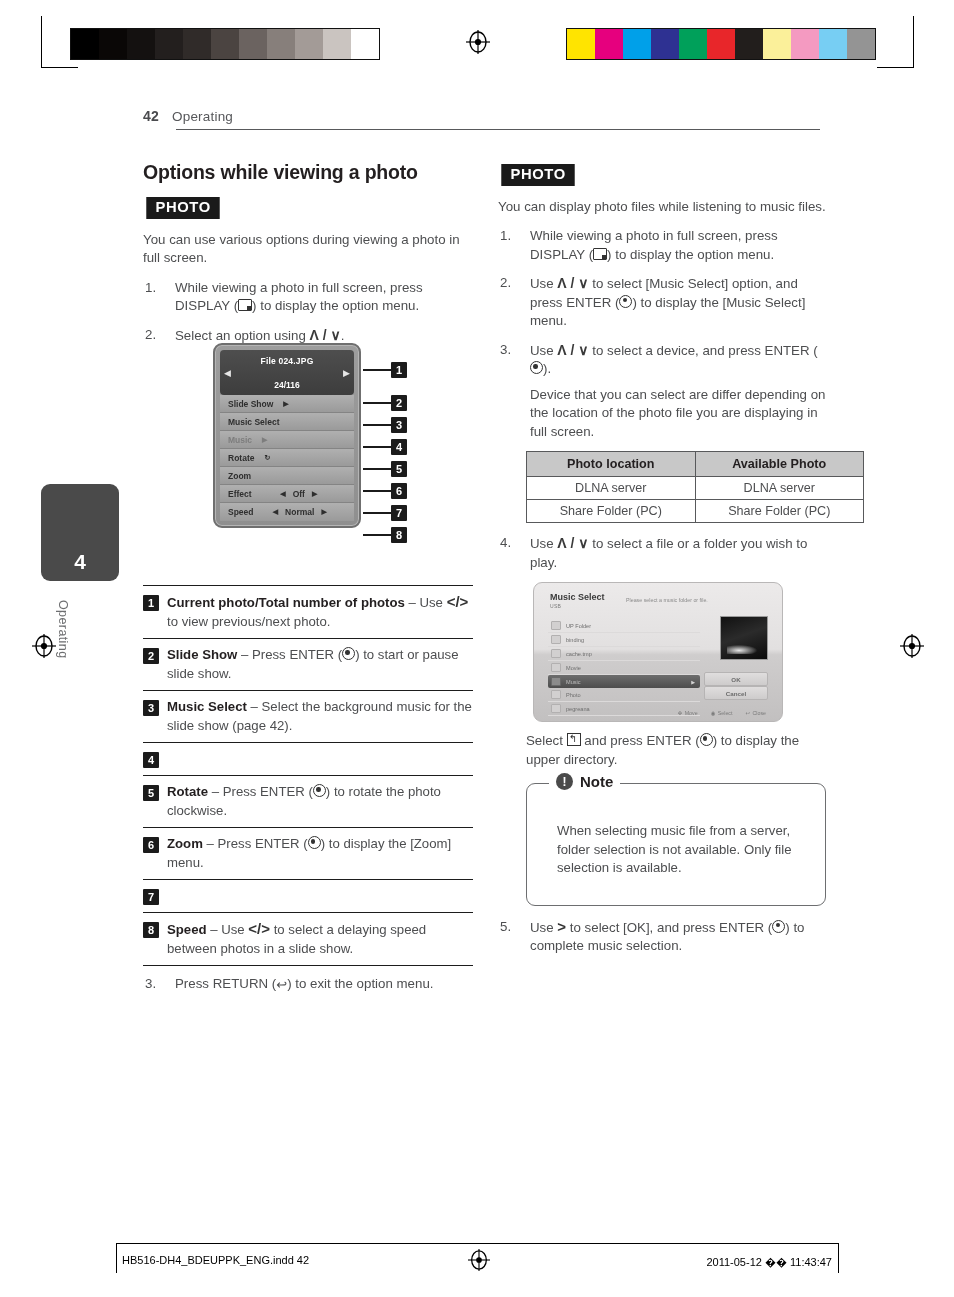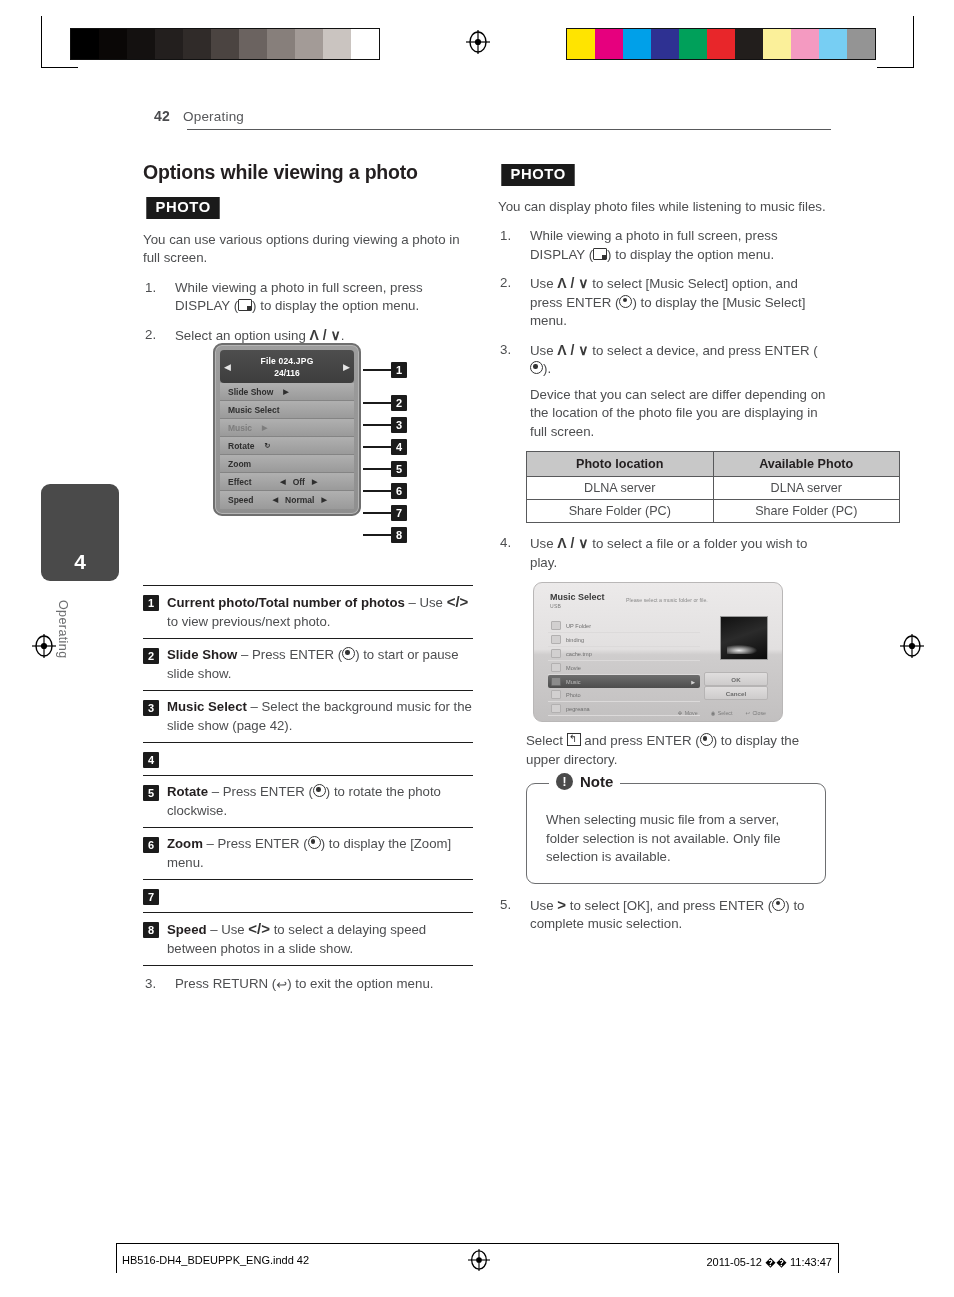--- a/index.html
+++ b/index.html
@@ -10,21 +10,21 @@
   .reg{position:absolute;width:22px;height:22px;}
   .reg svg{display:block;}
 
   
   .bar-wrap{position:absolute;top:28px;height:32px;display:flex;border:1px solid #111;box-sizing:border-box;background:#1d1a18;}
   .bar-wrap span{display:block;height:100%;}
   #gray-bar{left:70px;}
   #color-bar{left:566px;}
 
   
-  #page-header{position:absolute;left:154px;top:108px;width:677px;}
+  #page-header{position:absolute;left:143px;top:108px;width:677px;}
   #page-header .hdr-line{display:flex;align-items:baseline;gap:13px;font-size:13.5px;color:#56575a;letter-spacing:.2px;}
   #page-header .pagenum{font-weight:bold;color:#4a4b4e;font-size:14px;}
   #page-header .rule{margin-left:33px;margin-top:5px;border-bottom:1.2px solid #58595b;width:644px;}
 
   
   #chapter-tab{position:absolute;left:41px;top:484px;width:78px;height:97px;background:#4a4a4a;border-radius:9px;}
   #chapter-tab .num{position:absolute;bottom:7px;left:0;width:100%;text-align:center;color:#fff;font-size:21px;font-weight:bold;}
   #chapter-label{position:absolute;left:56px;top:600px;font-size:12.5px;color:#6d6e70;
      writing-mode:vertical-rl;text-orientation:mixed;letter-spacing:.4px;}
 
@@ -56,21 +56,21 @@
   .upf-ico::after{content:"\21B0";position:absolute;left:1px;top:-4px;font-size:10px;color:#333;}
 
   
   #osd-fig{position:absolute;left:213px;top:343px;width:148px;}
   #osd{width:148px;background:linear-gradient(180deg,#9d9d9d 0%,#8f8f8f 100%);
        border:2px solid #6f6f6f;border-radius:9px;padding:5px;box-sizing:border-box;
        box-shadow:inset 0 0 0 1px #b5b5b5;}
   #osd .hdr{background:linear-gradient(180deg,#4e4e4e 0%,#3d3d3d 100%);border-radius:4px;color:#fff;
             text-align:center;padding:6px 0 5px 0;position:relative;}
   #osd .hdr .fname{font-size:8.5px;font-weight:bold;letter-spacing:.2px;}
-  #osd .hdr .cnt{font-size:8.5px;font-weight:bold;margin-top:2px;}
+  #osd .hdr .cnt{font-size:8.5px;font-weight:bold;margin-top:14px;}
   #osd .hdr .la,#osd .hdr .ra{position:absolute;top:50%;transform:translateY(-50%);font-size:9px;color:#e6e6e6;}
   #osd .hdr .la{left:4px;} #osd .hdr .ra{right:4px;}
   #osd .row{display:flex;align-items:center;height:18px;padding:0 8px;font-size:8.5px;font-weight:bold;
             color:#2e2e2e;border-bottom:1px solid #848484;box-sizing:border-box;
             background:linear-gradient(180deg,#b0b0b0 0%,#9a9a9a 100%);}
   #osd .row.dim{color:#7d7d7d;}
   #osd .row .lbl{flex:0 0 auto;}
   #osd .row .mid{flex:1 1 auto;display:flex;align-items:center;justify-content:center;gap:7px;}
   #osd .row .val{font-size:8.5px;}
   #osd .row .tri{font-size:7px;}
@@ -85,21 +85,21 @@
 
   
   ul.legend{list-style:none;margin:10px 0 0 0;padding:0;border-top:1.3px solid #1d1d1d;}
   ul.legend li{display:flex;gap:8px;padding:7px 0 7px 0;border-bottom:1.3px solid #1d1d1d;
                font-size:13.2px;line-height:18.5px;color:#4d4e50;}
   ul.legend li .chip{flex:0 0 16px;margin-top:2px;}
   ul.legend li b{color:#231f20;}
   ul.legend li .txt{flex:1;}
 
   
-  table.devtbl{border-collapse:collapse;width:374px;margin:6px 0 11px 28px;font-size:12.6px;}
+  table.devtbl{border-collapse:collapse;width:338px;margin:6px 0 11px 28px;font-size:12.6px;}
   table.devtbl th{background:#c8c8c8;border:1.1px solid #58595b;color:#231f20;font-weight:bold;
                   padding:5px 2px;text-align:center;}
   table.devtbl td{border:1.1px solid #58595b;color:#4d4e50;padding:4px 2px;text-align:center;}
 
   
   #ms-fig{margin:10px 0 10px 35px;width:250px;}
   #ms{width:250px;height:140px;background:linear-gradient(180deg,#eceaea 0%,#e2e0e0 48%,#cfcdcd 52%,#c2c0c0 100%);
       border:1.6px solid #b9b7b7;border-radius:9px;position:relative;box-sizing:border-box;overflow:hidden;}
   #ms .title{position:absolute;left:16px;top:9px;font-size:9px;font-weight:bold;color:#3b3b3b;}
   #ms .subtitle{position:absolute;left:16px;top:20px;font-size:5px;color:#7a7a7a;letter-spacing:.3px;}
@@ -127,21 +127,21 @@
 
   .caption{font-size:13.3px;line-height:18.5px;color:#4d4e50;margin:0 0 11px 28px;}
 
   
   .note{position:relative;margin:14px 0 12px 28px;width:300px;border:1.2px solid #6d6e70;border-radius:9px;
         padding:22px 14px 11px 14px;box-sizing:border-box;}
   .note .nhead{position:absolute;top:-11px;left:22px;background:#fff;padding:0 7px;display:flex;align-items:center;gap:7px;}
   .note .nhead .excl{width:17px;height:17px;border-radius:50%;background:#4a4a4a;color:#fff;font-size:12px;
                      font-weight:bold;display:flex;align-items:center;justify-content:center;}
   .note .nhead .ntitle{font-size:15px;font-weight:bold;color:#231f20;}
-  .note p{margin:5px;font-size:13.2px;line-height:18.5px;color:#4d4e50;}
+  .note p{margin:16px;font-size:13.2px;line-height:18.5px;color:#4d4e50;}
 
   
   #footer{position:absolute;left:0;bottom:0;width:100%;height:60px;}
   #footer .rule{position:absolute;left:116px;top:6px;width:722px;border-top:1.1px solid #000;}
   #footer .tick{position:absolute;top:6px;width:1.1px;height:30px;background:#000;}
   #footer .fl{position:absolute;left:122px;top:17px;font-size:11px;color:#000;font-family:"Liberation Sans",sans-serif;}
   #footer .fr{position:absolute;right:122px;top:17px;font-size:11px;color:#000;font-family:"Liberation Sans",sans-serif;}
   #footer .freg{position:absolute;left:468px;top:12px;}
 </style>
 </head>

